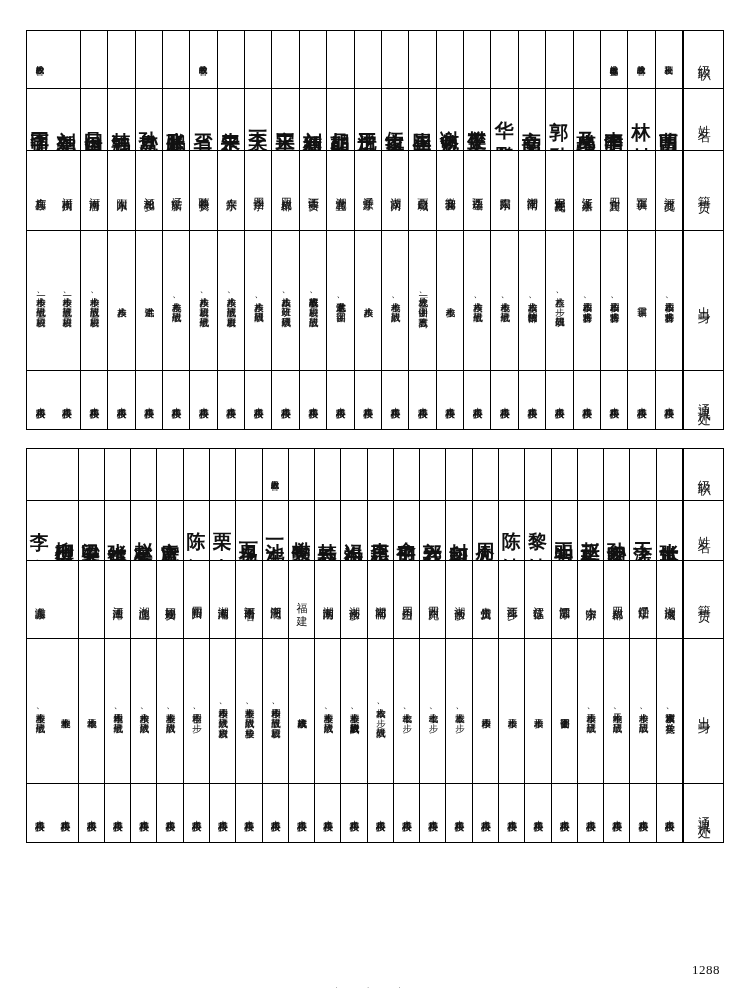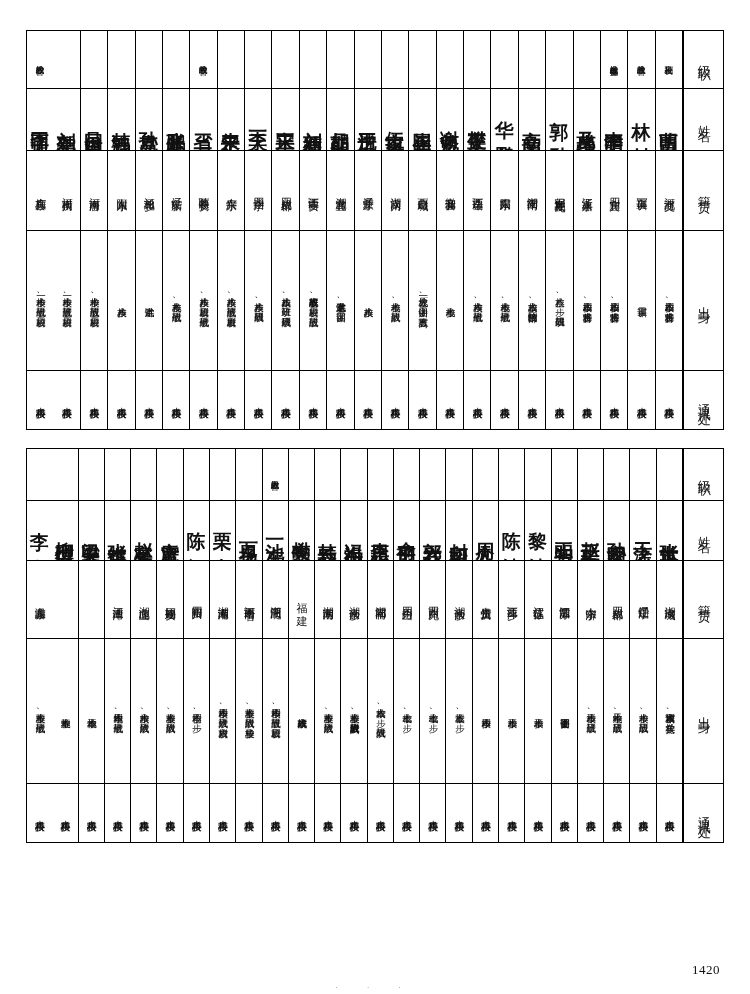--- a/index.html
+++ b/index.html
@@ -1013,15 +1013,15 @@
           <div class="cell r-back">
             <span class="v back">本校十五步、战研班七</span>
           </div>
           <div class="cell r-addr">
             <span class="v addr">本校步兵科</span>
           </div>
         </div>
       </div>
   </div>
 
-  <div class="page-number">1420</div>
+  <div class="page-number">1288</div>
   <div class="dots">. . .</div>
 </div>
 
 </body></html>

